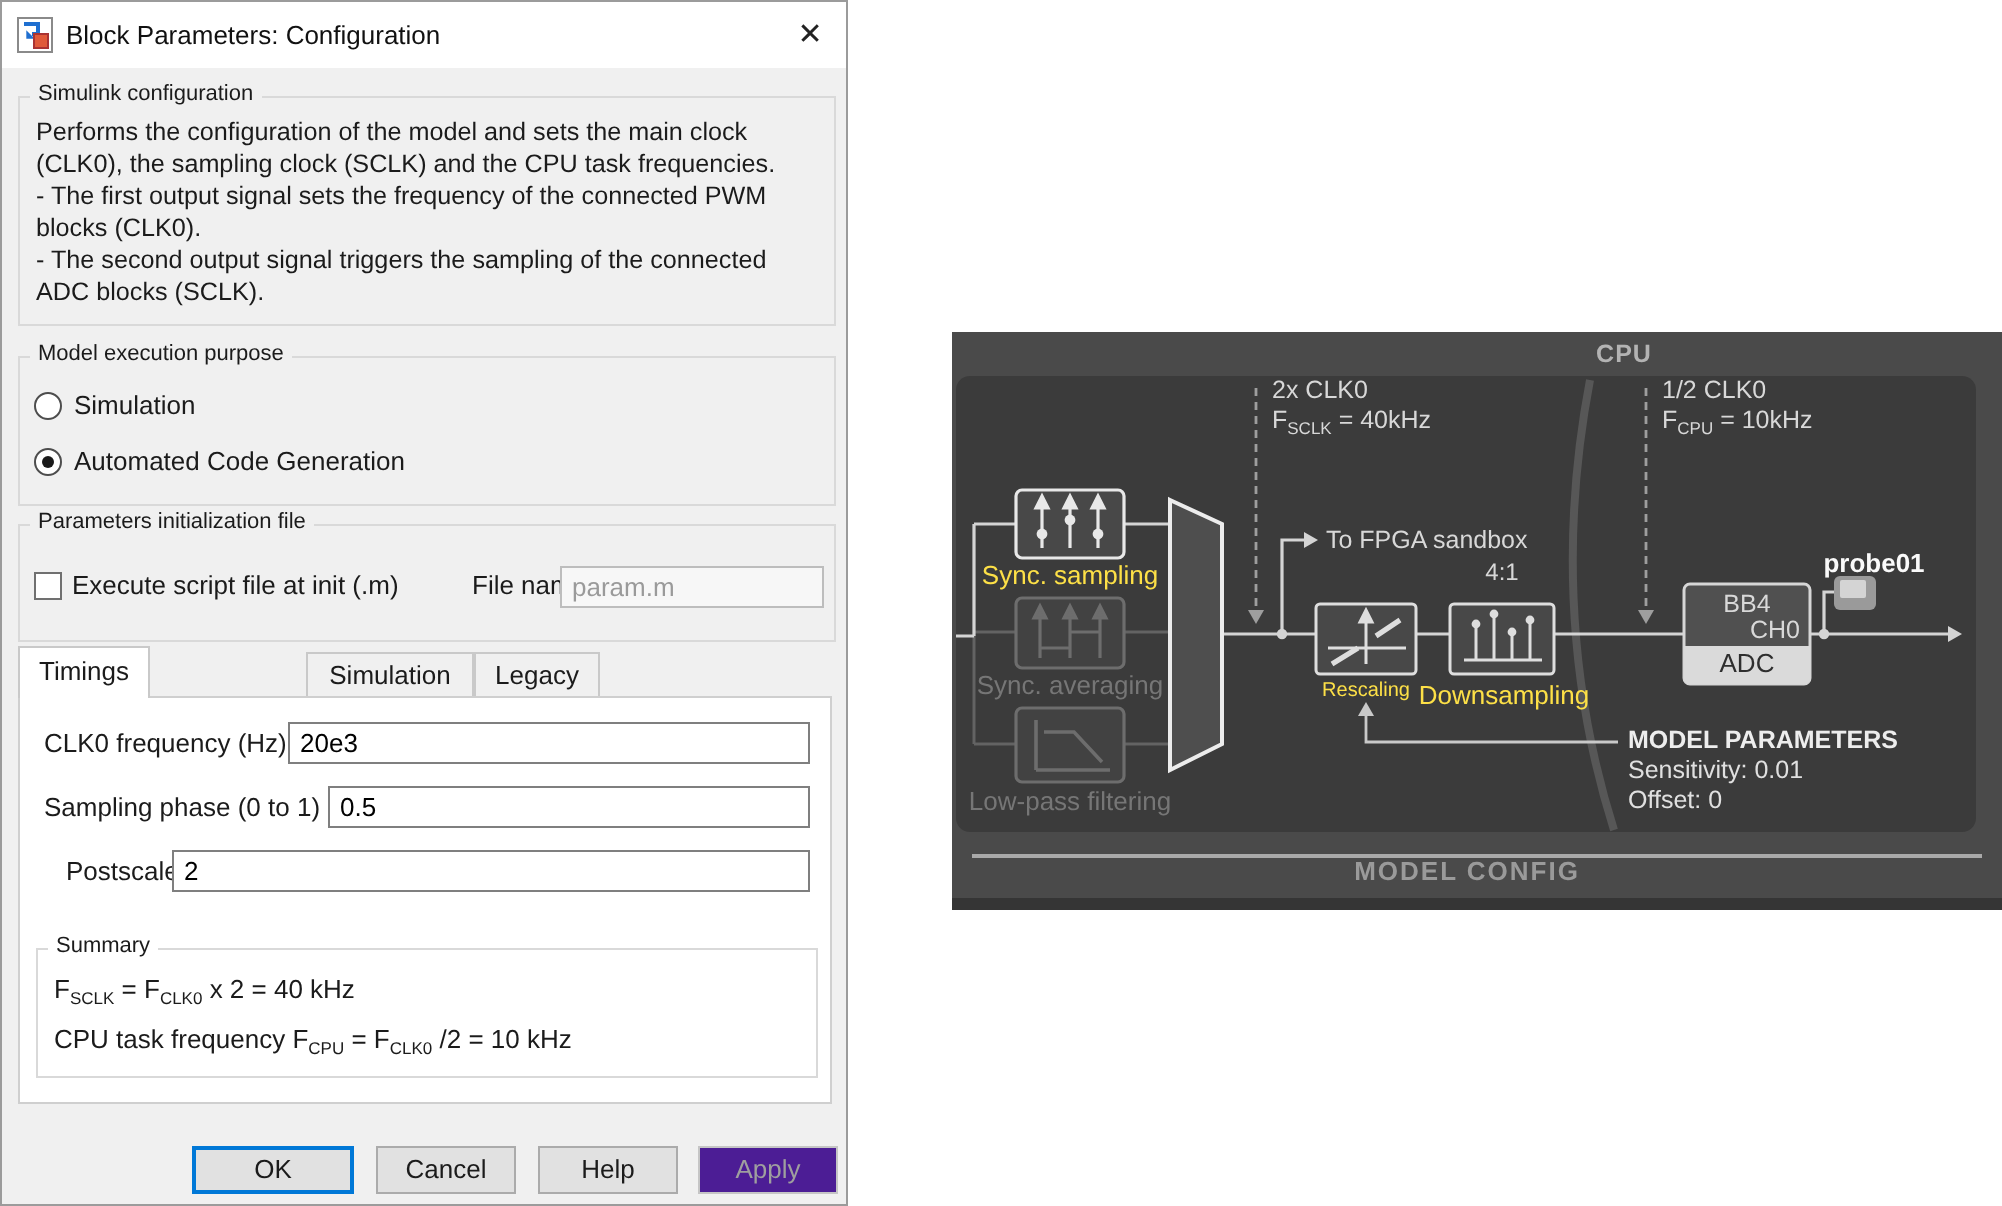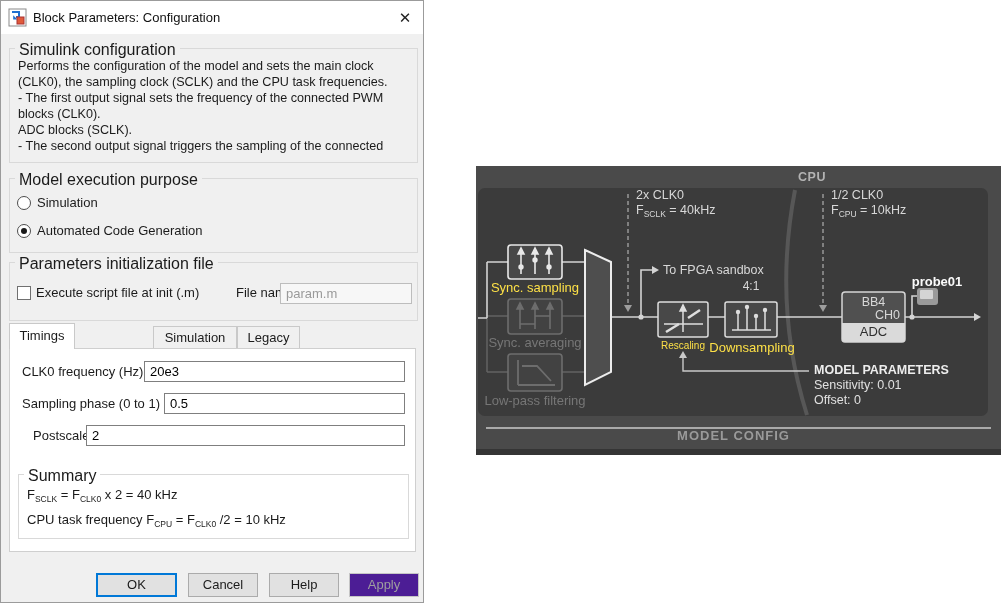--- a/index.html
+++ b/index.html
@@ -8,21 +8,21 @@
   .abs{position:absolute;}
 
   
   #dialog{position:absolute;left:0;top:0;width:424px;height:603px;background:#f0f0f0;
           border:1px solid #9b9b9b;box-sizing:border-box;}
   #titlebar{position:absolute;left:0;top:0;width:100%;height:33px;background:#ffffff;}
   #titletext{position:absolute;left:32px;top:9px;font-size:13px;color:#111;}
   #closebtn{position:absolute;left:390px;top:4px;width:28px;height:25px;text-align:center;
             line-height:25px;font-size:15px;color:#222;cursor:default;}
   .grp{position:absolute;border:1px solid #d9d9d9;background:transparent;}
-  .grp-label{position:absolute;top:-8px;left:5px;background:#f0f0f0;padding:0 4px;font-size:16px;color:#1b1b1b;white-space:nowrap;}
+  .grp-label{position:absolute;top:-8px;left:5px;background:#f0f0f0;padding:0 4px;font-size:11px;color:#1b1b1b;white-space:nowrap;}
   .grp-label.onwhite{background:#ffffff;}
   .descline{white-space:nowrap;}
   #desc{position:absolute;left:8px;top:9px;line-height:16px;font-size:12.6px;color:#1b1b1b;}
   .radio{position:absolute;width:14px;height:14px;border:1px solid #4d4d4d;border-radius:50%;background:#fff;box-sizing:border-box;}
   .radio .dot{position:absolute;left:3px;top:3px;width:6px;height:6px;border-radius:50%;background:#1a1a1a;}
   .checkbox{position:absolute;width:14px;height:14px;border:1px solid #707070;background:#fff;box-sizing:border-box;}
   .lbl{position:absolute;white-space:nowrap;}
   .tb{position:absolute;border:1px solid #7f7f7f;background:#fff;font:13px "Liberation Sans","DejaVu Sans",sans-serif;
       padding:1px 5px;box-sizing:border-box;height:21px;}
   .tb.disabled{border-color:#bdbdbd;background:#f7f7f7;color:#9a9a9a;}
@@ -68,22 +68,22 @@
       <div id="closebtn">✕</div>
     </div>
 
     <div class="grp" style="left:8px;top:47px;width:407px;height:113px;">
       <div class="grp-label">Simulink configuration</div>
       <div id="desc">
         <div class="descline">Performs the configuration of the model and sets the main clock</div>
         <div class="descline">(CLK0), the sampling clock (SCLK) and the CPU task frequencies.</div>
         <div class="descline">- The first output signal sets the frequency of the connected PWM</div>
         <div class="descline">blocks (CLK0).</div>
+        <div class="descline">- The second output signal triggers the sampling of the connected</div>
         <div class="descline">ADC blocks (SCLK).</div>
-        <div class="descline">- The second output signal triggers the sampling of the connected</div>
       </div>
     </div>
 
     <div class="grp" style="left:8px;top:177px;width:407px;height:73px;">
       <div class="grp-label">Model execution purpose</div>
       <span class="radio" style="left:7px;top:17px;"></span>
       <span class="lbl" style="left:27px;top:16px;">Simulation</span>
       <span class="radio" style="left:7px;top:45px;">
           <span class="dot"></span>
         </span>

